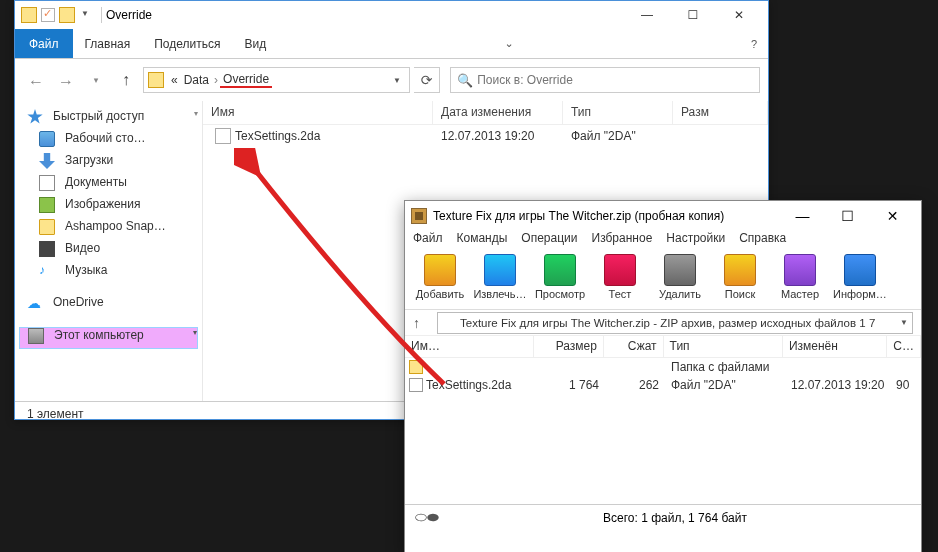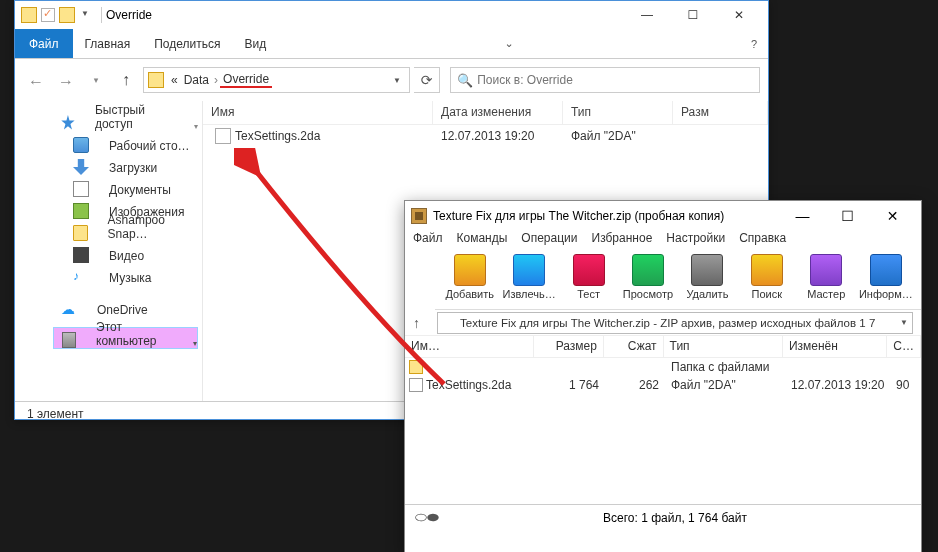--- a/index.html
+++ b/index.html
@@ -31,21 +31,21 @@
 .ex-nav .addr .sep { color: #888; padding: 0 2px; }
 .ex-nav .addr .last { border-bottom: 2px solid #d22; }
 .ex-nav .addr .dd { margin-left: auto; color: #555; font-size: 8px; padding: 0 4px; }
 .ex-nav .refresh { width: 26px; height: 26px; border: 1px solid #ccc; border-left: none; display: flex; align-items: center; justify-content: center; color: #555; font-size: 14px; }
 .ex-nav .search { width: 310px; height: 26px; border: 1px solid #ccc; margin-left: 6px; display: flex; align-items: center; padding: 0 6px; }
 .ex-nav .search .sicon { font-size: 13px; color: #666; margin-right: 4px; }
 .ex-nav .search input { border: none; outline: none; font-size: 12px; color: #888; flex: 1; }
 
 .ex-body { display: flex; height: 300px; }
 .ex-side { width: 188px; border-right: 1px solid #e8e8e8; padding: 8px 4px; overflow: hidden; }
-.ex-side .item { display: flex; align-items: flex-end; height: 22px; font-size: 12px; color: #333; padding-left: 20px; gap: 20px; margin-left: 34px; }
+.ex-side .item { display: flex; align-items: flex-start; height: 22px; font-size: 12px; color: #333; padding-left: 20px; gap: 10px; }
 .ex-side .item.head { padding-left: 8px; }
 .ex-side .item.sel { background: #f0abfc; border: 1px solid #99d1ff; }
 .ex-side .icon { width: 16px; height: 16px; display: inline-block; }
 .ic-star { background: #3b8cd9; clip-path: polygon(50% 0,61% 35%,98% 35%,68% 57%,79% 91%,50% 70%,21% 91%,32% 57%,2% 35%,39% 35%); }
 .ic-monitor { background: linear-gradient(#6bb5e8,#4a90d9); border: 1px solid #2c6ea8; border-radius: 2px; }
 .ic-down { background: #4a90d9; clip-path: polygon(30% 0,70% 0,70% 50%,100% 50%,50% 100%,0 50%,30% 50%); }
 .ic-doc { background: #fff; border: 1px solid #888; }
 .ic-img { background: #8bc34a; border: 1px solid #5a8a2a; }
 .ic-folder { background: #fde48b; border: 1px solid #d4a017; border-radius: 1px; }
 .ic-video { background: #444; }
@@ -71,21 +71,21 @@
 .win-rar { position: absolute; left: 404px; top: 200px; width: 518px; height: 354px; background: #fff; border: 1px solid #888; box-shadow: 0 4px 16px rgba(0,0,0,.4); }
 .rar-titlebar { height: 30px; display: flex; align-items: center; padding: 0 6px; }
 .rar-titlebar .ricon { width: 16px; height: 16px; background: #c94; border: 1px solid #863; margin-right: 6px; position: relative; }
 .rar-titlebar .ricon::before { content:""; position:absolute; top:3px; left:3px; right:3px; bottom:3px; background:#752; }
 .rar-titlebar .rtitle { font-size: 12px; color: #000; flex: 1; white-space: nowrap; overflow: hidden; }
 .rar-titlebar .ctrls { display: flex; }
 .rar-titlebar .ctrls div { width: 45px; height: 29px; display: flex; align-items: center; justify-content: center; font-size: 14px; }
 
 .rar-menu { height: 21px; display: flex; font-size: 12px; padding: 0 8px; gap: 14px; color: #333; }
 
-.rar-toolbar { height: 58px; display: flex; padding: 2px 8px; gap: 6px; border-bottom: 1px solid #ddd; margin-left: 30px; }
+.rar-toolbar { height: 58px; display: flex; padding: 2px 8px; gap: 6px; border-bottom: 1px solid #ddd; }
 .rar-toolbar .btn { width: 54px; display: flex; flex-direction: column; align-items: center; gap: 2px; }
 .rar-toolbar .btn .bi { width: 32px; height: 32px; border-radius: 3px; }
 .rar-toolbar .btn .bl { font-size: 11px; color: #333; white-space: nowrap; overflow: hidden; width: 100%; text-align: center; text-overflow: ellipsis; }
 .bi-add { background: linear-gradient(#f5d020,#e89020); border: 1px solid #b8701a; }
 .bi-ext { background: linear-gradient(#20c5f5,#2080e8); border: 1px solid #1a60b8; }
 .bi-test { background: linear-gradient(#f52060,#c81040); border: 1px solid #a01030; }
 .bi-view { background: linear-gradient(#20d060,#20a050); border: 1px solid #108040; }
 .bi-del { background: linear-gradient(#999,#666); border: 1px solid #444; }
 .bi-find { background: linear-gradient(#f5d020,#e89020); border: 1px solid #b8701a; }
 .bi-wiz { background: linear-gradient(#b060f5,#8040c8); border: 1px solid #6030a0; }
@@ -259,26 +259,26 @@
   <div class="rar-toolbar">
     <div class="btn">
         <div class="bi bi-add"></div>
         <div class="bl">Добавить</div>
       </div>
     <div class="btn">
         <div class="bi bi-ext"></div>
         <div class="bl">Извлечь…</div>
       </div>
     <div class="btn">
+        <div class="bi bi-view"></div>
+        <div class="bl">Просмотр</div>
+      </div>
+    <div class="btn">
         <div class="bi bi-test"></div>
         <div class="bl">Тест</div>
-      </div>
-    <div class="btn">
-        <div class="bi bi-view"></div>
-        <div class="bl">Просмотр</div>
       </div>
     <div class="btn">
         <div class="bi bi-del"></div>
         <div class="bl">Удалить</div>
       </div>
     <div class="btn">
         <div class="bi bi-find"></div>
         <div class="bl">Поиск</div>
       </div>
     <div class="btn">

